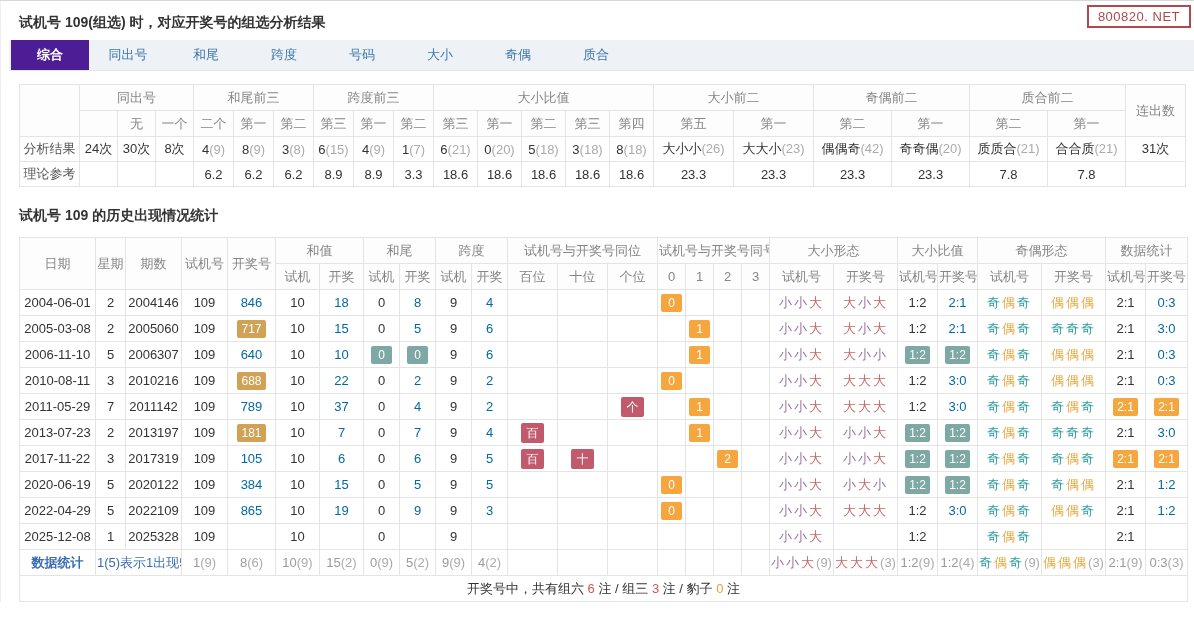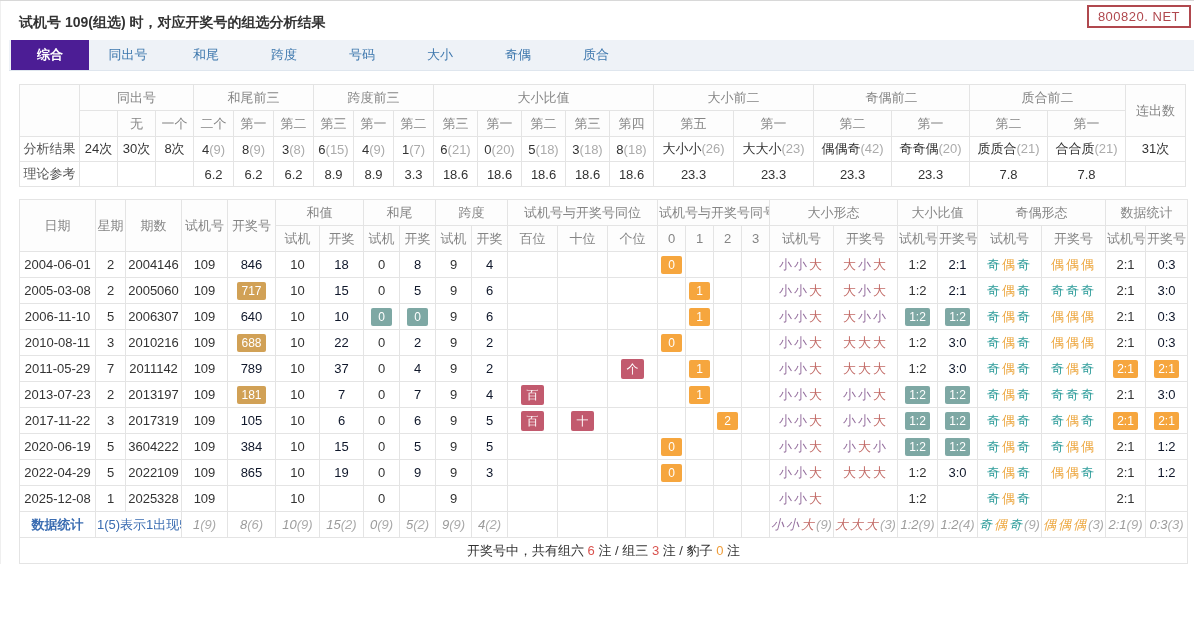--- a/index.html
+++ b/index.html
@@ -24,36 +24,36 @@
   table{border-collapse:collapse;table-layout:fixed;}
   .analysis{margin:13px 18px 0 10px;width:1160px;}
   .history{margin:12px 18px 0 10px;width:1160px;}
   th,td{border:1px solid #e4e4e4;text-align:center;font-size:13px;
         padding:0 1px;white-space:nowrap;overflow:hidden;}
   th{color:#858585;font-weight:normal;height:25px;background:#fdfdfd;}
   .analysis td{height:24px;}
   .history td{height:25px;}
   .rowlabel{color:#555;}
   .gray{color:#ababab;}
-  .red{color:#0f172a;}
+  .red{color:#0369a1;}
   .blk{color:#333;}
   .sec-title{font-size:14px;font-weight:bold;margin:20px 0 0 10px;}
   
   .sq{display:inline-block;min-width:13px;padding:2px 4px;border-radius:2px;color:#fff;font-size:12px;line-height:14px;}
   .gold{background:#d1a156;}
   .org{background:#f6a63e;}
   .teal{background:#7ea8a4;}
   .rose{background:#c25a6e;padding:3px 5px;}
   
   .st{letter-spacing:2px;}
   .c-big{color:#c26a66;}
   .c-small{color:#96719f;}
   .c-odd{color:#2f9d9b;}
   .c-even{color:#eda73f;}
-  .stat{color:#9a9a9a;font-style:italic;}
+  .stat{color:#9a9a9a;}
   .stat-label{color:#3a6cb1;font-weight:bold;text-align:center;}
   .stat-note{color:#3a6cb1;}
   .footer-cell{font-size:13px;color:#333;}
   .f-red{color:#d9534f;}
   .f-org{color:#ef9d3a;}
 </style>
 </head>
 <body>
 
 <div class="page">
@@ -179,20 +179,21 @@
           <td><span class="blk">23.3</span></td>
           <td><span class="blk">23.3</span></td>
           <td><span class="blk">23.3</span></td>
           <td><span class="blk">7.8</span></td>
           <td><span class="blk">7.8</span></td>
           <td><span class="blk"></span></td>
         </tr>
       </tbody>
   </table>
 
+  <div class="sec-title">试机号 109 的历史出现情况统计</div>
 
   <table class="history" id="historyTable">
     <colgroup>
       <col style="width:76px">
         <col style="width:30px">
         <col style="width:56px">
         <col style="width:46px">
         <col style="width:48px">
       <col style="width:44px">
         <col style="width:44px">
@@ -450,21 +451,21 @@
           <td><span class="sq teal">1:2</span></td>
           <td><span class="sq teal">1:2</span></td>
           <td><span class="st"><span class="c-odd">奇</span><span class="c-even">偶</span><span class="c-odd">奇</span></span></td>
           <td><span class="st"><span class="c-odd">奇</span><span class="c-even">偶</span><span class="c-odd">奇</span></span></td>
           <td><span class="sq org">2:1</span></td>
           <td><span class="sq org">2:1</span></td>
         </tr>
         <tr>
           <td><span class="blk">2020-06-19</span></td>
           <td>5</td>
-          <td>3604222</td>
+          <td>2020122</td>
           <td>109</td>
           <td><span class="red">384</span></td>
           <td><span class="blk">10</span></td>
           <td><span class="red">15</span></td>
           <td><span class="blk">0</span></td>
           <td><span class="red">5</span></td>
           <td><span class="blk">9</span></td>
           <td><span class="red">5</span></td>
           <td></td>
           <td></td>

